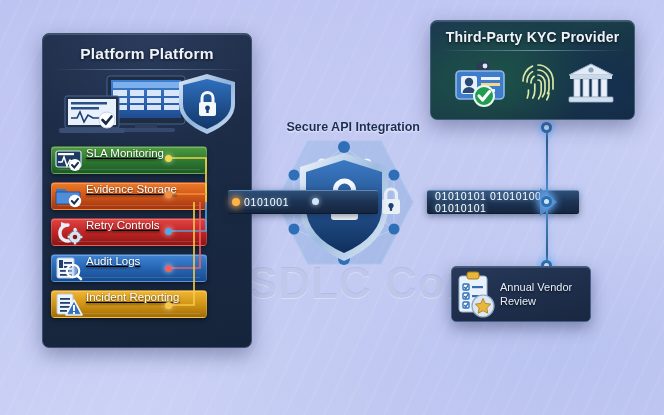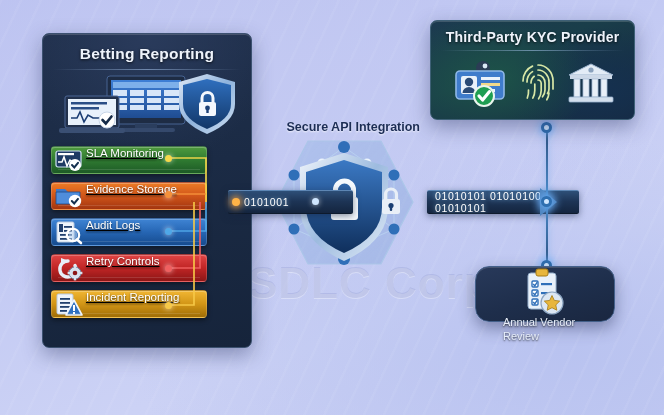--- a/index.html
+++ b/index.html
@@ -89,26 +89,26 @@
       radial-gradient(ellipse 70% 90% at 85% 70%, #15304f 0%, rgba(21,48,79,0) 72%),
       linear-gradient(155deg,#1c3a50 0%,#1a3e4a 40%,#15273f 100%);
     border:1px solid #3e6076;
   }
   #kyc-panel .panel-head{ height:30px; line-height:33px; font-size:14px; }
   .kyc-icons{ position:absolute; left:18px; top:34px; width:170px; height:60px;
               display:flex; align-items:center; justify-content:space-around; }
 
   
   #vendor-box{
-    position:absolute; left:475px; top:266px; width:140px; height:56px;
-    border-radius:14px;
+    position:absolute; left:451px; top:266px; width:140px; height:56px;
+    border-radius:5px;
     background:linear-gradient(165deg,#28395a 0%,#1e2e4b 55%,#1a2740 100%);
     border:1px solid #44608a;
     box-shadow:0 6px 16px rgba(35,45,85,0.45), 0 1px 0 rgba(255,255,255,0.15) inset;
-    display:flex; align-items:center;flex-direction:column;
+    display:flex; align-items:center;
   }
   #vendor-box .vb-icon{ width:48px; flex:0 0 48px; position:relative; height:48px; }
   #vendor-box .vb-label{
     font-size:11px; color:#e7eefa; line-height:14px; text-shadow:0 1px 2px rgba(0,0,0,0.7);
     max-width:84px;
   }
 
   
   #hex-wrap{ position:absolute; left:272px; top:135px; width:145px; height:135px; }
   #api-label{
@@ -122,21 +122,21 @@
   .stream{
     position:absolute; height:24px; border-radius:2px;
     background:linear-gradient(180deg,#2e4f78 0%,#1d3455 48%,#14253f 100%);
     border-top:1px solid #5d86b4; border-bottom:1px solid #0d1a2c;
     box-shadow:0 2px 7px rgba(20,35,65,0.5);
     display:flex; align-items:center; color:#fff;
     font-size:10.5px; letter-spacing:.6px;
     text-shadow:0 0 5px rgba(150,210,255,0.9);
     font-family:"Liberation Sans", sans-serif;
   }
-  #stream-left{ left:228px; top:190px; width:125px; padding-left:16px; }
+  #stream-left{ left:228px; top:190px; width:150px; padding-left:16px; }
   #stream-right{ left:395px; top:190px; width:152px; padding-left:8px;margin-left:32px; }
 
   .arrow-tip{
     position:absolute; left:540px; top:188px; width:0; height:0;
     border-top:14px solid transparent; border-bottom:14px solid transparent;
     border-left:17px solid #4e83bd;
     filter:drop-shadow(0 0 5px rgba(110,180,255,0.8));
   }
 
   
@@ -153,21 +153,21 @@
 </style>
 </head>
 <body>
 
 <div id="stage">
   <div class="bg-streaks"></div>
 
   <div class="watermark">SDLC Corp</div>
 
   <div class="panel" id="left-panel">
-    <div class="panel-head">Betting Reporting</div>
+    <div class="panel-head">Platform Platform</div>
 
     <div class="illus-devices">
       <svg width="186" height="68" viewBox="0 0 186 68">
         <defs>
           <linearGradient id="scr" x1="0" y1="0" x2="0" y2="1">
             <stop offset="0" stop-color="#3e7fd6"></stop>
               <stop offset="1" stop-color="#1f4c91"></stop>
           </linearGradient>
           <linearGradient id="shg" x1="0" y1="0" x2="1" y2="1">
             <stop offset="0" stop-color="#dfe9f6"></stop>
@@ -238,56 +238,56 @@
           <svg width="34" height="26" viewBox="0 0 34 26">
             <path d="M4 6 h9 l3 3 h12 v4 H4 Z" fill="#3c78c8"></path>
             <path d="M4 9 h24 v12 H4 Z" fill="#4f8ddb" stroke="#1e4a88" stroke-width="0.8"></path>
             <circle cx="23" cy="18" r="6.2" fill="#ffffff"></circle>
             <path d="M19.8 18 L22.2 20.5 L26 15.9" stroke="#14304f" stroke-width="2" fill="none" stroke-linecap="round"></path>
           </svg>
         </span>
         <span class="r-label">Evidence Storage</span>
       </div>
 
+      <div class="row" style="background:linear-gradient(180deg,#e04444 0%,#c02525 50%,#8c1616 100%);">
+        <span class="r-icon">
+          <svg width="34" height="26" viewBox="0 0 34 26">
+            <path d="M16 6 a8 8 0 1 0 7 4.4" fill="none" stroke="#e8eef7" stroke-width="3.4" stroke-linecap="round"></path>
+            <polygon points="9,3 17,6 9,10" fill="#e8eef7"></polygon>
+            <polygon points="24,19 16,16 24,12" fill="#e8eef7"></polygon>
+            <circle cx="23" cy="18" r="6" fill="#d8e2ee" stroke="#6a7f99" stroke-width="1"></circle>
+            <circle cx="23" cy="18" r="2.3" fill="#8c1616"></circle>
+            <g fill="#d8e2ee">
+              <rect x="21.8" y="10.6" width="2.4" height="3"></rect>
+                <rect x="21.8" y="22.4" width="2.4" height="3"></rect>
+              <rect x="15.6" y="16.8" width="3" height="2.4"></rect>
+                <rect x="27.4" y="16.8" width="3" height="2.4"></rect>
+            </g>
+          </svg>
+        </span>
+        <span class="r-label">Retry Controls</span>
+      </div>
+
       <div class="row" style="background:linear-gradient(180deg,#3f84d4 0%,#2666b4 50%,#164b8e 100%);">
         <span class="r-icon">
           <svg width="34" height="26" viewBox="0 0 34 26">
             <rect x="5" y="3" width="17" height="20" rx="1.5" fill="#eef4fb" stroke="#b7c8de"></rect>
             <g fill="#21406e">
                 <rect x="12" y="7" width="8" height="1.8"></rect>
                 <rect x="12" y="11" width="8" height="1.8"></rect>
             <rect x="8" y="15" width="12" height="1.8"></rect>
                 <rect x="8" y="19" width="12" height="1.8"></rect>
               </g>
             <rect x="7" y="5" width="4" height="8" fill="#21406e"></rect>
             <circle cx="21" cy="16" r="6.2" fill="none" stroke="#ffffff" stroke-width="2.2"></circle>
             <circle cx="21" cy="16" r="4.5" fill="#bcd6f2" opacity="0.55"></circle>
             <line x1="25" y1="20.5" x2="29" y2="24" stroke="#ffffff" stroke-width="2.6" stroke-linecap="round"></line>
           </svg>
         </span>
         <span class="r-label">Audit Logs</span>
-      </div>
-
-      <div class="row" style="background:linear-gradient(180deg,#e04444 0%,#c02525 50%,#8c1616 100%);">
-        <span class="r-icon">
-          <svg width="34" height="26" viewBox="0 0 34 26">
-            <path d="M16 6 a8 8 0 1 0 7 4.4" fill="none" stroke="#e8eef7" stroke-width="3.4" stroke-linecap="round"></path>
-            <polygon points="9,3 17,6 9,10" fill="#e8eef7"></polygon>
-            <polygon points="24,19 16,16 24,12" fill="#e8eef7"></polygon>
-            <circle cx="23" cy="18" r="6" fill="#d8e2ee" stroke="#6a7f99" stroke-width="1"></circle>
-            <circle cx="23" cy="18" r="2.3" fill="#8c1616"></circle>
-            <g fill="#d8e2ee">
-              <rect x="21.8" y="10.6" width="2.4" height="3"></rect>
-                <rect x="21.8" y="22.4" width="2.4" height="3"></rect>
-              <rect x="15.6" y="16.8" width="3" height="2.4"></rect>
-                <rect x="27.4" y="16.8" width="3" height="2.4"></rect>
-            </g>
-          </svg>
-        </span>
-        <span class="r-label">Retry Controls</span>
       </div>
 
       <div class="row" style="background:linear-gradient(180deg,#f0b633 0%,#d29516 50%,#a06d06 100%);">
         <span class="r-icon">
           <svg width="34" height="26" viewBox="0 0 34 26">
             <rect x="5" y="3" width="16" height="20" rx="1.5" fill="#eef4fb" stroke="#b7c8de"></rect>
             <g fill="#21406e">
                 <rect x="8" y="7" width="10" height="1.8"></rect>
                 <rect x="8" y="11" width="10" height="1.8"></rect>
             <rect x="8" y="15" width="10" height="1.8"></rect>

